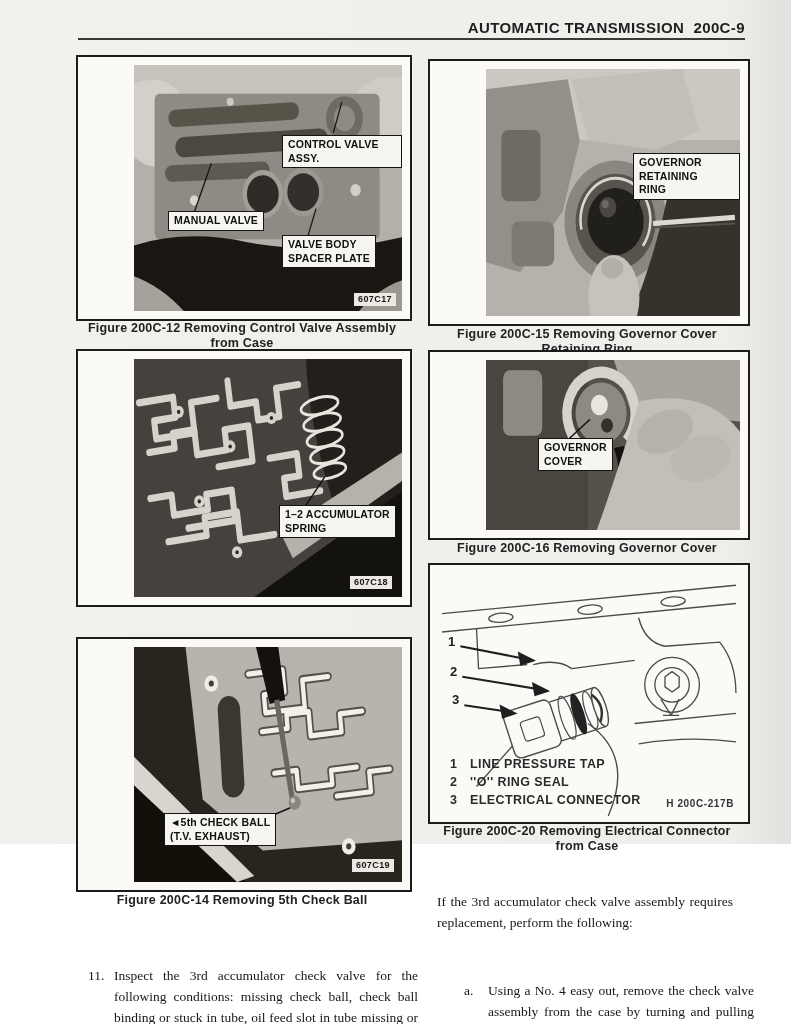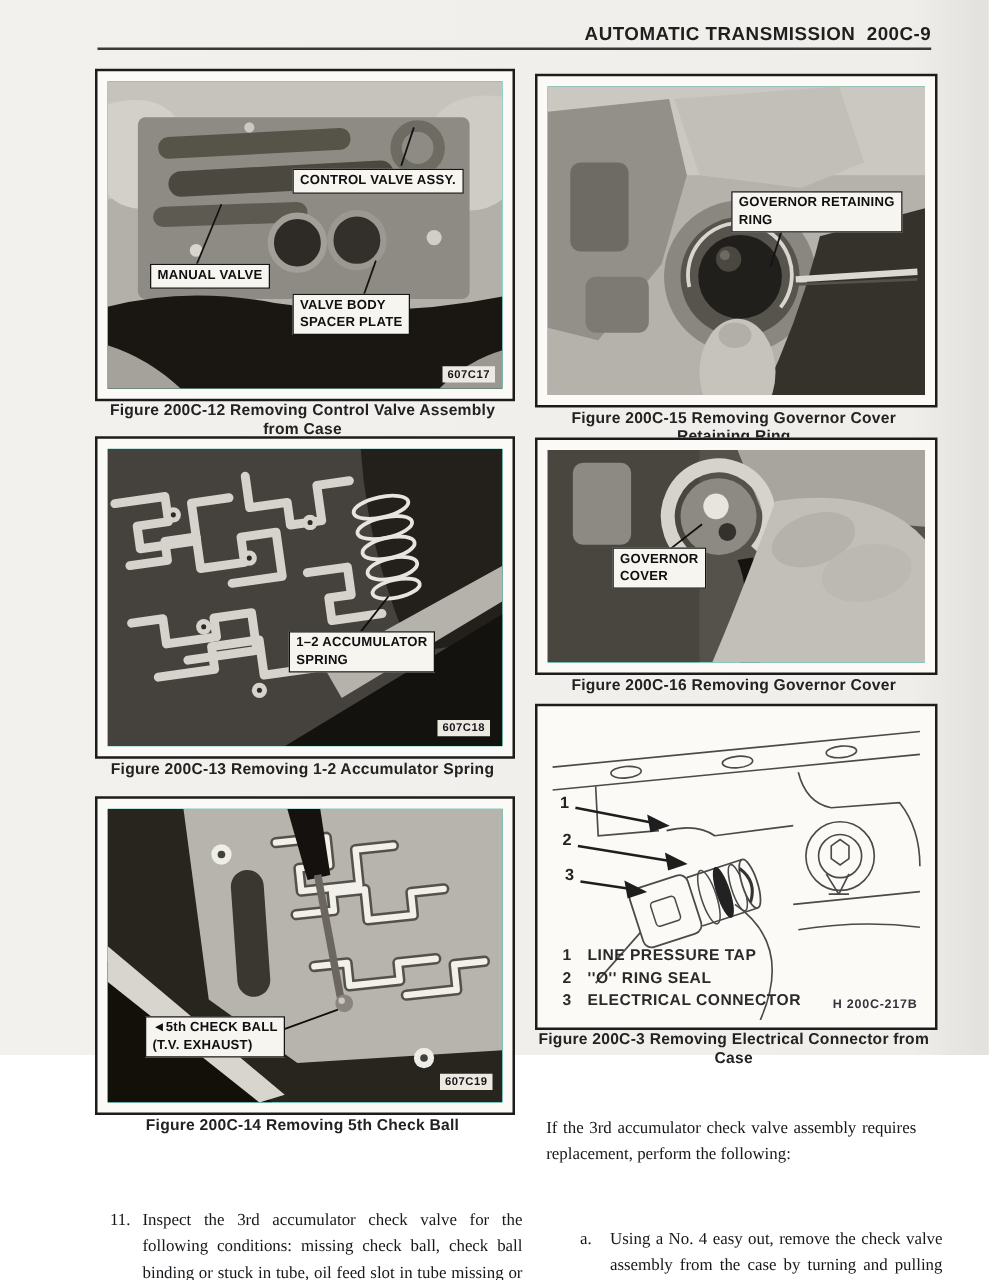--- a/index.html
+++ b/index.html
@@ -4,21 +4,21 @@
 <style>
   html,body{margin:0;padding:0;}
   body{width:791px;height:1024px;background:#ffffff;overflow:hidden;}
   .page{position:absolute;left:0;top:0;width:791px;height:844px;
         background:linear-gradient(90deg,#f2f1ee 0%,#efeeeb 92%,#e3e2de 99%);
         font-family:"Liberation Sans",sans-serif;color:#1b1b1b;}
   .header-title{position:absolute;top:19px;right:46px;font:700 15px/18px "Liberation Sans",sans-serif;
         letter-spacing:.4px;color:#1f1f1f;}
   .header-rule{position:absolute;left:78px;top:38px;width:667px;height:2px;background:#39393b;}
   .figure-box{position:absolute;background:#fbfaf7;border:2px solid #1c1c1c;}
-  .photo{position:absolute;inset:8px;overflow:hidden;background:#14b8a6;}
+  .photo{position:absolute;inset:8px;overflow:hidden;background:#ef4444;margin-left:48px;}
   .drawing{position:absolute;inset:6px;overflow:hidden;background:#fbfaf7;}
   .photo svg,.drawing svg{position:absolute;inset:0;width:100%;height:100%;display:block;}
   .photo-label{position:absolute;background:#f7f5f0;border:1px solid #141414;color:#101010;
         padding:2px 5px;font:700 10.5px/1.3 "Liberation Sans",sans-serif;white-space:pre-line;
         letter-spacing:.2px;}
   .photo-code{position:absolute;background:#ece9e2;color:#17171a;padding:1px 4px;
         font:700 9px/11px "Liberation Sans",sans-serif;letter-spacing:.4px;text-align:right;}
   .figure-caption{position:absolute;text-align:center;font:700 12.5px/15px "Liberation Sans",sans-serif;
         color:#222;letter-spacing:.2px;}
   .callout-num{position:absolute;font:700 13px/14px "Liberation Sans",sans-serif;color:#222;}
@@ -140,21 +140,20 @@
         </g>
         <path d="M170,170 L312,92 L312,120 L185,196 Z" fill="#b5b2ab"></path>
         <path d="M140,234 L312,130 L312,234 Z" fill="#14120f"></path>
         <line x1="200" y1="144" x2="222" y2="116" stroke="#0e0e0e" stroke-width="1.4"></line>
       </svg>
       <div class="photo-label" style="left:145px;top:146px">1–2 ACCUMULATOR
 SPRING</div>
       <div class="photo-code" style="right:10px;bottom:8px">607C18</div>
     </div>
   </div>
-  <div class="figure-caption" style="left:76px;top:608px;width:332px">Figure 200C-13 Removing 1-2 Accumulator Spring</div>
 
   <div class="figure-box" style="left:428px;top:350px;width:318px;height:186px">
     <div class="photo">
       <svg viewBox="0 0 298 166" preserveAspectRatio="none">
         <rect x="0" y="0" width="298" height="166" fill="#55524c"></rect>
         <rect x="0" y="0" width="120" height="166" fill="#49463f"></rect>
         <rect x="20" y="10" width="46" height="64" rx="8" fill="#8d8a83"></rect>
         <path d="M150,0 L298,0 L298,60 L170,50 Z" fill="#a8a59e"></path>
         <circle cx="135" cy="52" r="40" fill="none" stroke="#d6d3cc" stroke-width="11" stroke-dasharray="200 52" transform="rotate(115 135 52)"></circle>
         <circle cx="135" cy="52" r="30" fill="#8d8a83"></circle>
@@ -263,21 +262,21 @@
           <span>''O'' RING SEAL</span>
         </div>
         <div class="legend-row">
           <span class="legend-num">3</span>
           <span>ELECTRICAL CONNECTOR</span>
         </div>
       </div>
       <div class="drawing-code">H 200C-217B</div>
     </div>
   </div>
-  <div class="figure-caption" style="left:428px;top:824px;width:318px">Figure 200C-3 Removing Electrical Connector from Case</div>
+  <div class="figure-caption" style="left:428px;top:824px;width:318px">Figure 200C-20 Removing Electrical Connector from Case</div>
 
   <div class="body-text numbered" style="left:88px;top:921px;width:330px">
     <span class="num-col">11.</span>
     <span class="txt-col">Inspect the 3rd accumulator check valve for the following conditions: missing check ball, check ball binding or stuck in tube, oil feed slot in tube missing or restricted, improperly</span>
   </div>
 
   <div class="body-text" style="left:437px;top:891px;width:296px">If the 3rd accumulator check valve assembly requires replacement, perform the following:</div>
 
   <div class="body-text numbered" style="left:464px;top:936px;width:290px">
     <span class="num-col-a">a.</span>

